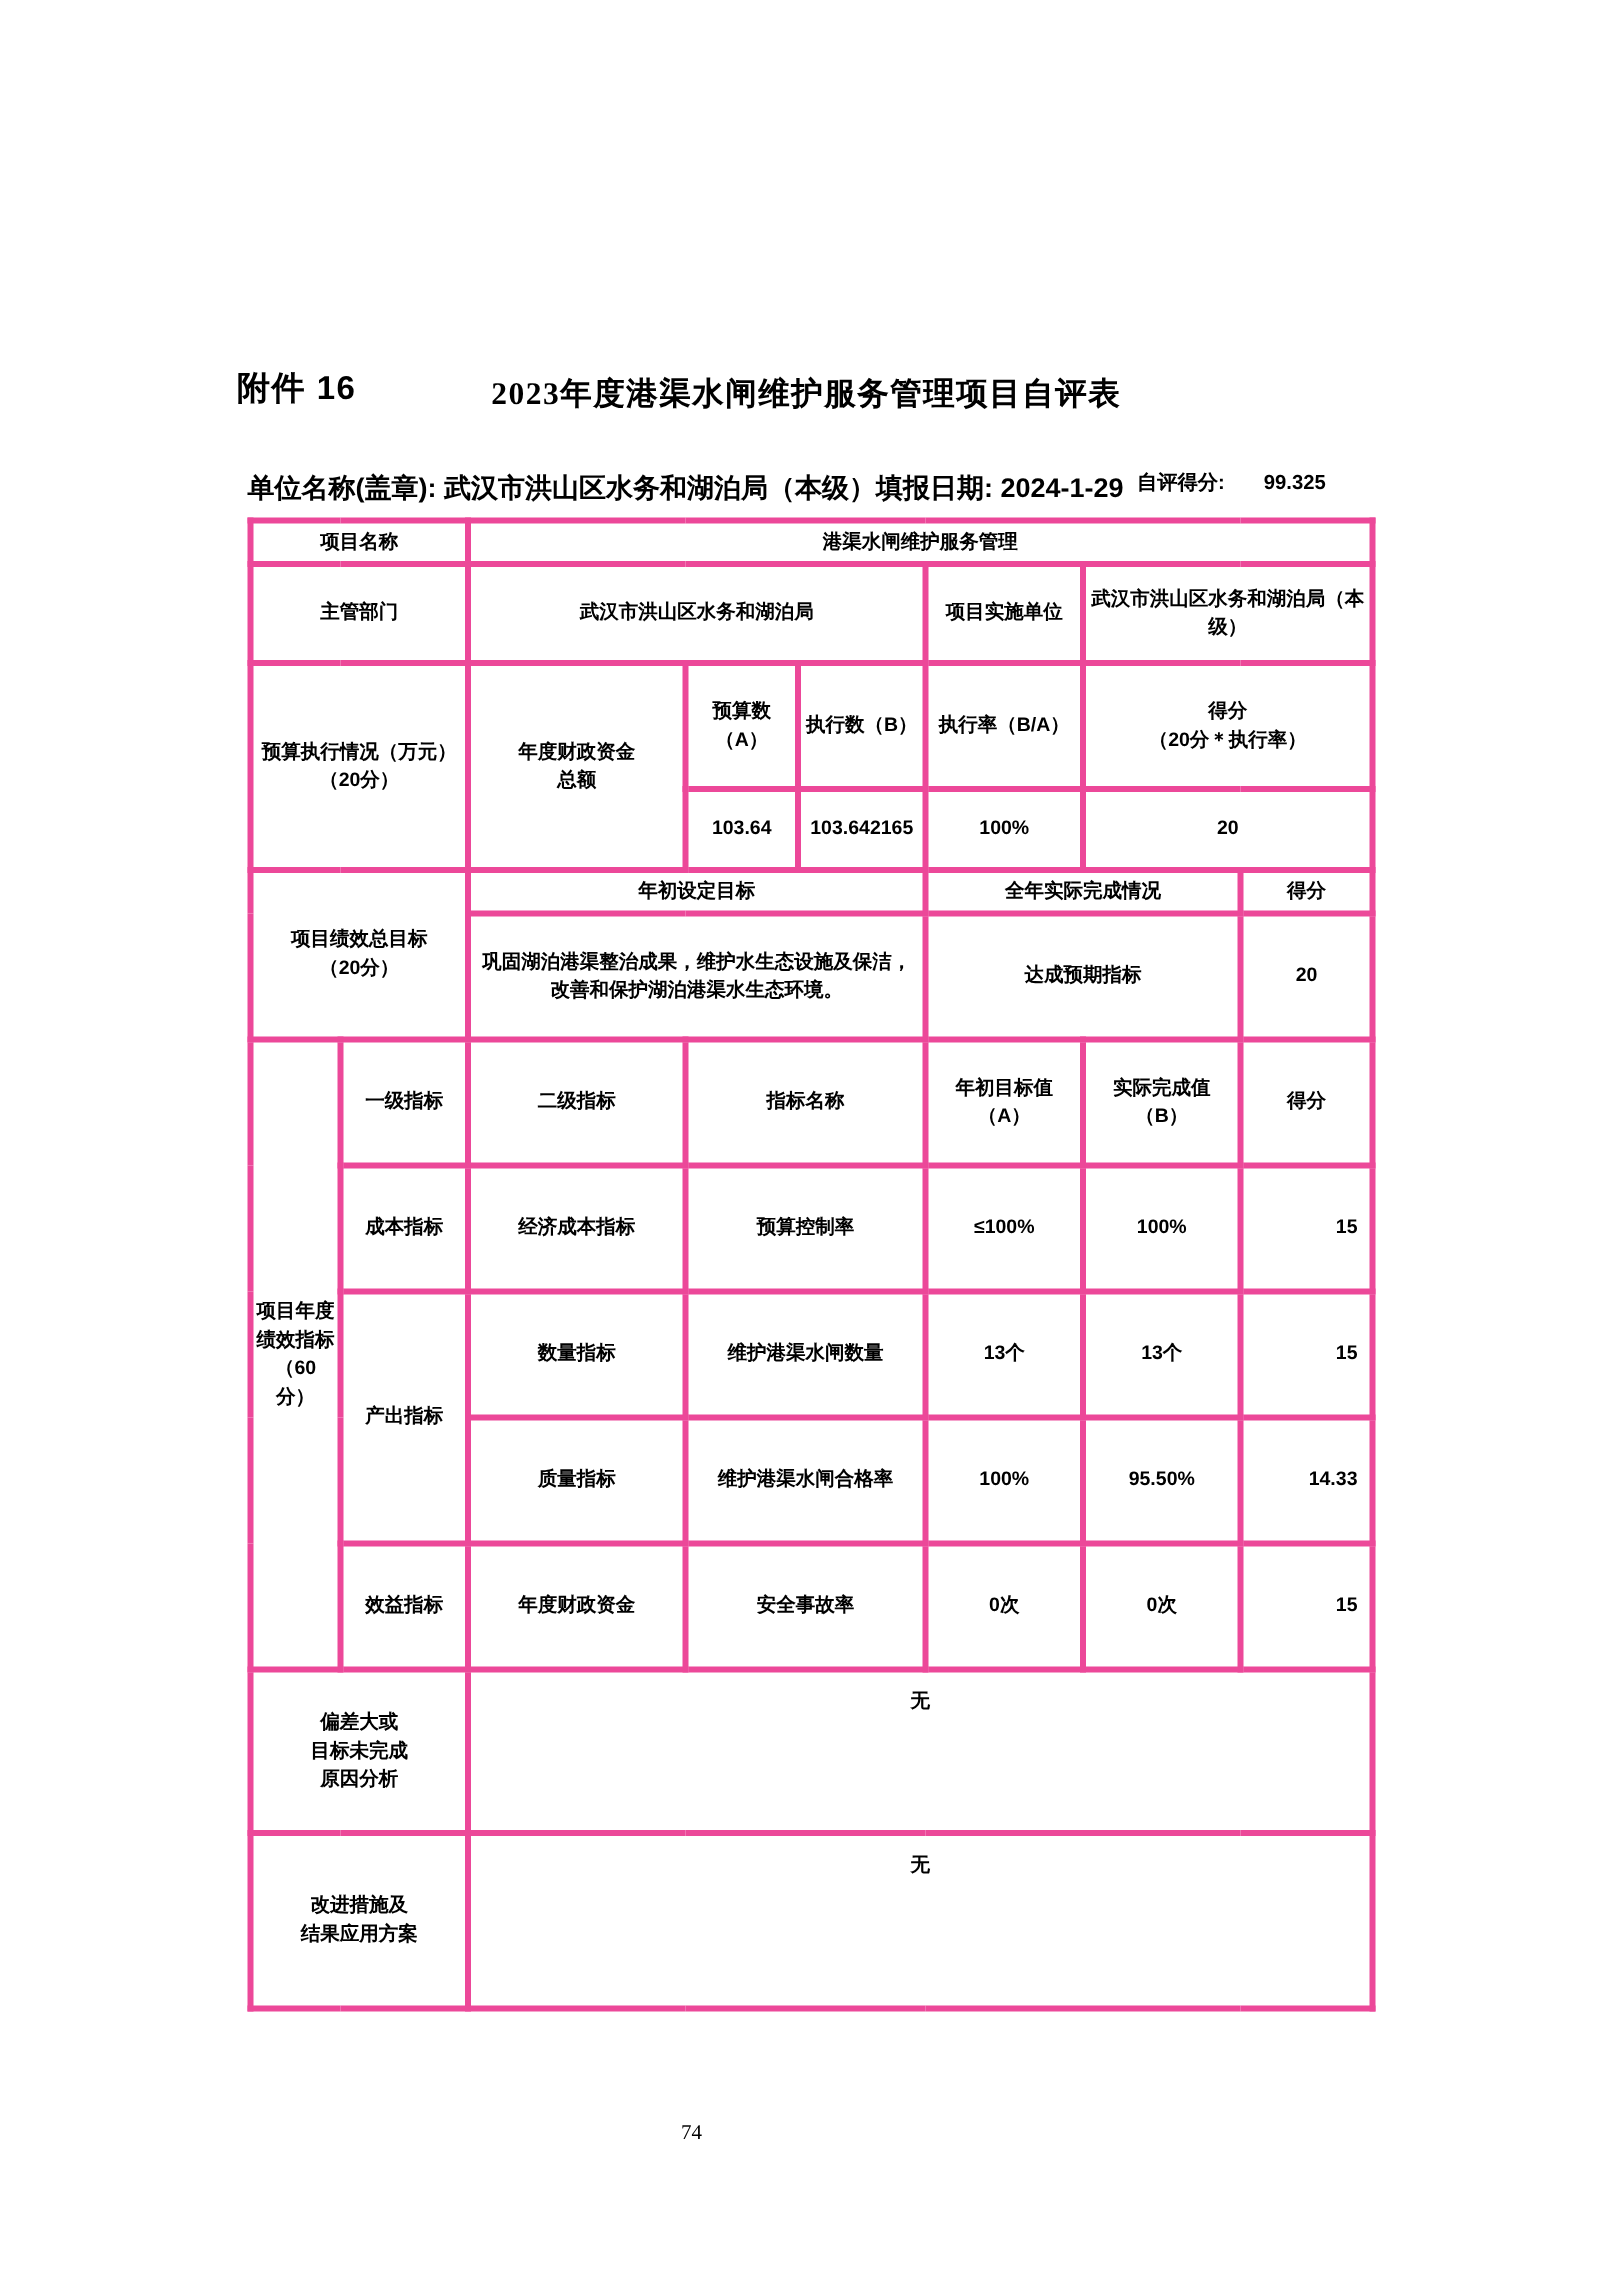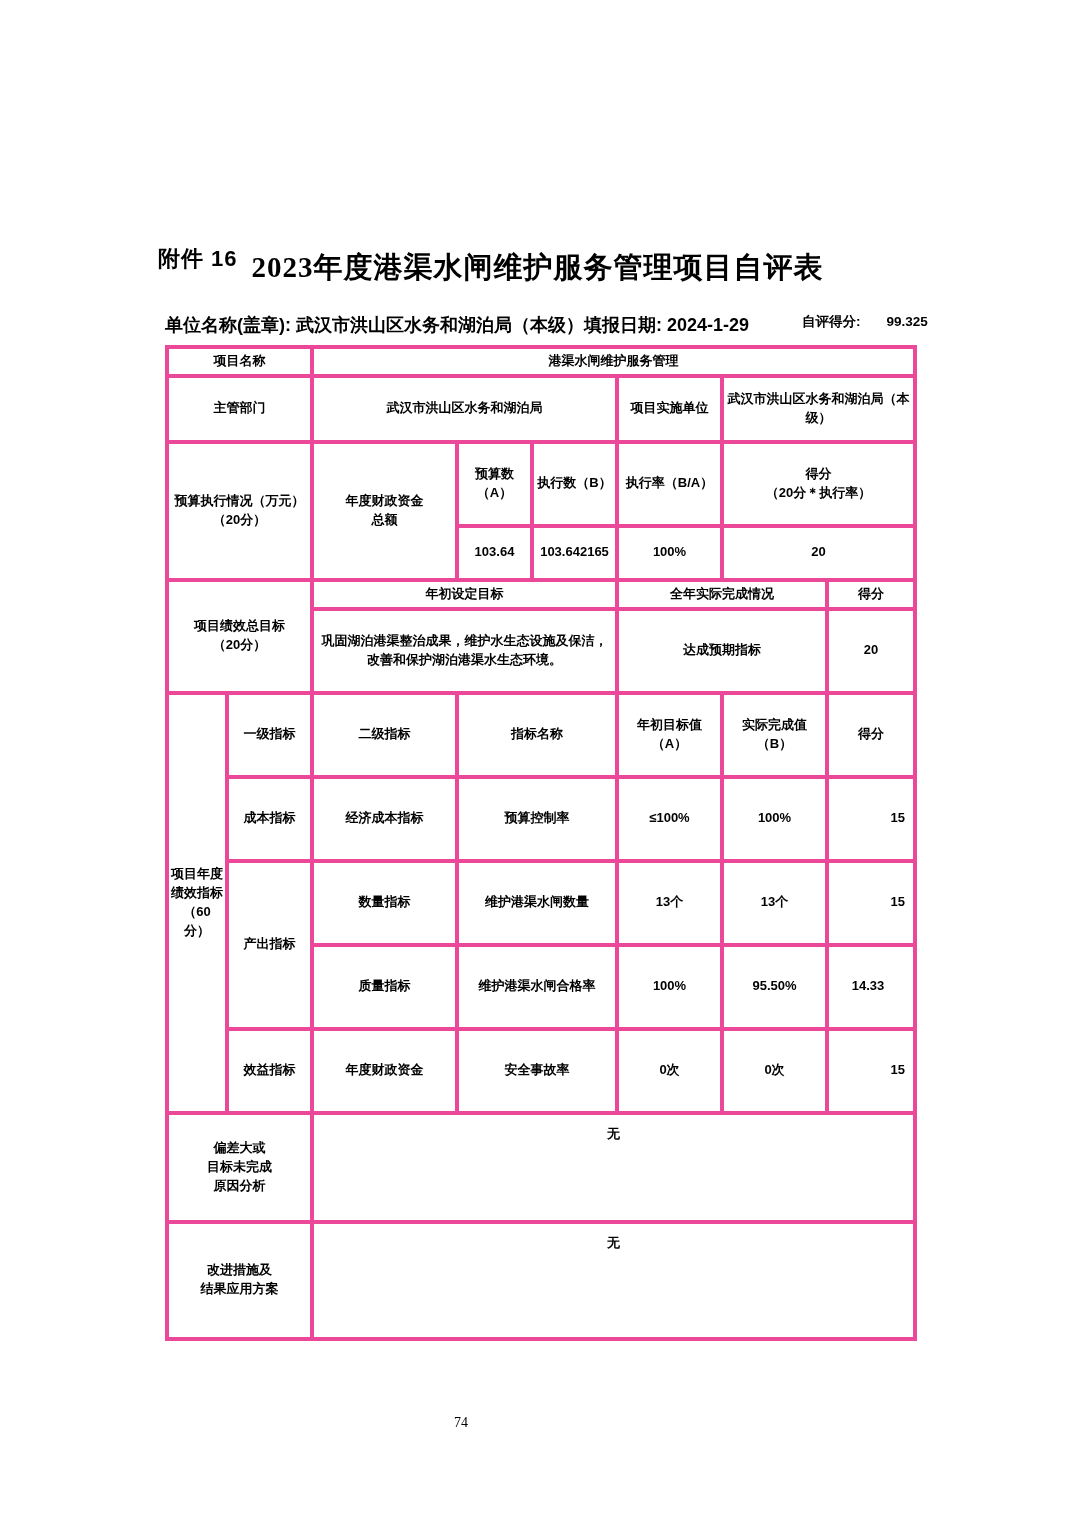--- a/index.html
+++ b/index.html
@@ -31,21 +31,21 @@
     letter-spacing: 1px;
     margin-top: 48px;
   }
   .doc-title {
     position: absolute;
     left: 0;
     top: 248px;
     width: 1075px;
     text-align: center;
     font-family: "Liberation Serif", serif;
-    font-size: 29px;
+    font-size: 21px;
     font-weight: bold;
     letter-spacing: 1px;
   }
   .meta-row {
     position: absolute;
     left: 165px;
     top: 313px;
     width: 750px;
     font-size: 18px;
     font-weight: bold;
@@ -53,21 +53,20 @@
     white-space: nowrap;
   }
   .meta-score {
     position: absolute;
     left: 758px;
     top: 313px;
     font-size: 13.5px;
     font-weight: bold;
     font-family: "Liberation Sans", sans-serif;
     white-space: nowrap;
-    margin-left: 44px;
   }
   .meta-score .score-val {
     display: inline-block;
     margin-left: 26px;
   }
 
   table.sheet {
     position: absolute;
     left: 165px;
     top: 345px;
@@ -213,21 +212,21 @@
       <td class="big small">13个</td>
       <td class="big small">13个</td>
       <td class="big" style="text-align:right;padding-right:8px">15</td>
     </tr>
 
     <tr>
       <td class="big">质量指标</td>
       <td colspan="2" class="big">维护港渠水闸合格率</td>
       <td class="big small">100%</td>
       <td class="big small">95.50%</td>
-      <td class="big" style="padding-right:8px">14.33</td>
+      <td class="big" style="text-align:right;padding-right:8px">14.33</td>
     </tr>
 
     <tr>
       <td class="big">效益指标</td>
       <td class="big">年度财政资金</td>
       <td colspan="2" class="big">安全事故率</td>
       <td class="big small">0次</td>
       <td class="big small">0次</td>
       <td class="big" style="text-align:right;padding-right:8px">15</td>
     </tr>

